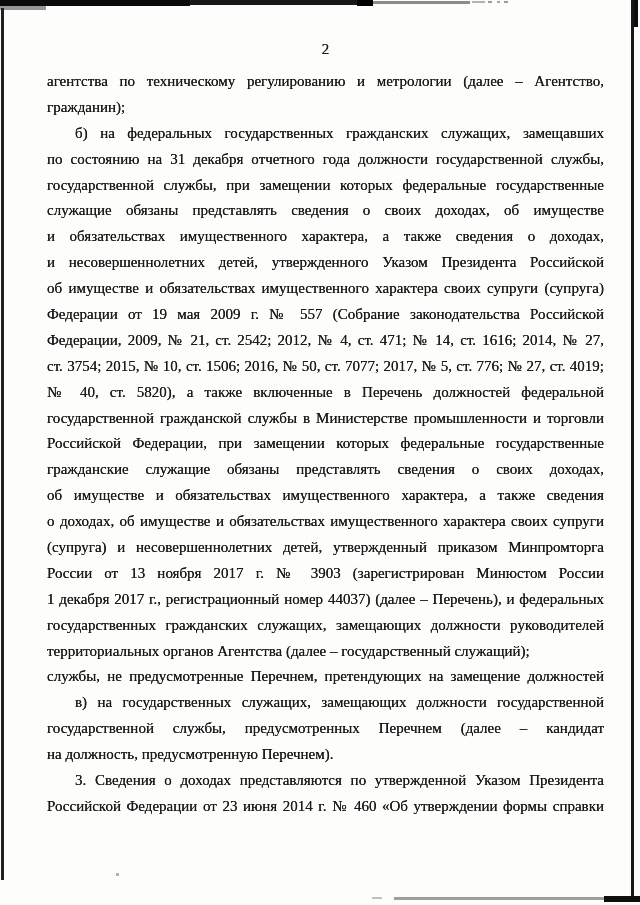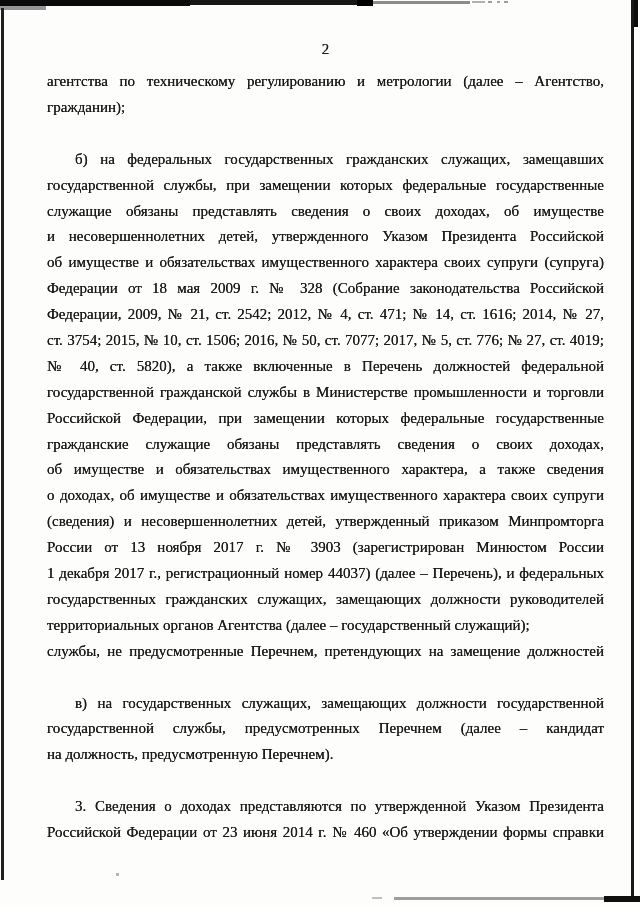--- a/index.html
+++ b/index.html
@@ -60,21 +60,20 @@
     text-align: left;
     text-shadow: 0 0 0.45px #1b1b1b;
     white-space: normal;
   }
   .line.stretch {
     text-align: justify;
     text-align-last: justify;
   }
   .line.indent {
     padding-left: 28px;
-    margin-top: 26px;
   }
 </style>
 </head>
 <body>
 
 <div class="artifact top-bar-a"></div>
 <div class="artifact top-bar-b"></div>
 <div class="artifact top-bar-c"></div>
 <div class="artifact top-bar-fade"></div>
 <div class="artifact top-bar-fade2"></div>
@@ -92,34 +91,36 @@
 
 <div class="content">
   <div class="page-num">2</div>
   <div>
       <div>
         <div class="line stretch">агентства по техническому регулированию и метрологии (далее – Агентство,</div>
         <div class="line">гражданин);</div>
       </div>
       <div>
         <div class="line stretch indent">б) на федеральных государственных гражданских служащих, замещавших</div>
+        <div class="line stretch">по состоянию на 31 декабря отчетного года должности государственной службы,</div>
         <div class="line stretch">государственной службы, при замещении которых федеральные государственные</div>
         <div class="line stretch">служащие обязаны представлять сведения о своих доходах, об имуществе</div>
+        <div class="line stretch">и обязательствах имущественного характера, а также сведения о доходах,</div>
         <div class="line stretch">и несовершеннолетних детей, утвержденного Указом Президента Российской</div>
         <div class="line stretch">об имуществе и обязательствах имущественного характера своих супруги (супруга)</div>
-        <div class="line stretch">Федерации от 18 мая 2009 г. № 328 (Собрание законодательства Российской</div>
+        <div class="line stretch">Федерации от 19 мая 2009 г. № 557 (Собрание законодательства Российской</div>
         <div class="line stretch">Федерации, 2009, № 21, ст. 2542; 2012, № 4, ст. 471; № 14, ст. 1616; 2014, № 27,</div>
         <div class="line stretch">ст. 3754; 2015, № 10, ст. 1506; 2016, № 50, ст. 7077; 2017, № 5, ст. 776; № 27, ст. 4019;</div>
         <div class="line stretch">№ 40, ст. 5820), а также включенные в Перечень должностей федеральной</div>
         <div class="line stretch">государственной гражданской службы в Министерстве промышленности и торговли</div>
         <div class="line stretch">Российской Федерации, при замещении которых федеральные государственные</div>
         <div class="line stretch">гражданские служащие обязаны представлять сведения о своих доходах,</div>
         <div class="line stretch">об имуществе и обязательствах имущественного характера, а также сведения</div>
         <div class="line stretch">о доходах, об имуществе и обязательствах имущественного характера своих супруги</div>
-        <div class="line stretch">(сведения) и несовершеннолетних детей, утвержденный приказом Минпромторга</div>
+        <div class="line stretch">(супруга) и несовершеннолетних детей, утвержденный приказом Минпромторга</div>
         <div class="line stretch">России от 13 ноября 2017 г. № 3903 (зарегистрирован Минюстом России</div>
         <div class="line stretch">1 декабря 2017 г., регистрационный номер 44037) (далее – Перечень), и федеральных</div>
         <div class="line stretch">государственных гражданских служащих, замещающих должности руководителей</div>
         <div class="line">территориальных органов Агентства (далее – государственный служащий);</div>
       </div>
       <div>
         <div class="line stretch">службы, не предусмотренные Перечнем, претендующих на замещение должностей</div>
         <div class="line stretch indent">в) на государственных служащих, замещающих должности государственной</div>
         <div class="line stretch">государственной службы, предусмотренных Перечнем (далее – кандидат</div>
         <div class="line">на должность, предусмотренную Перечнем).</div>

